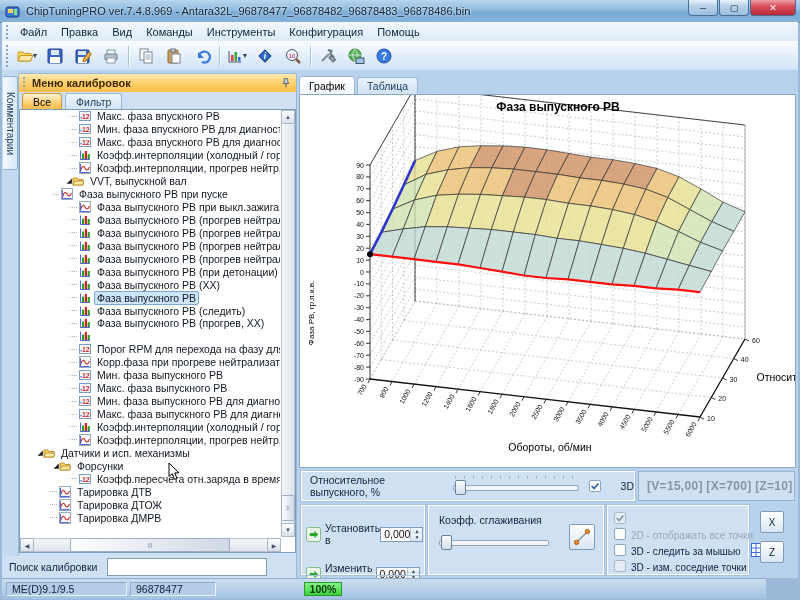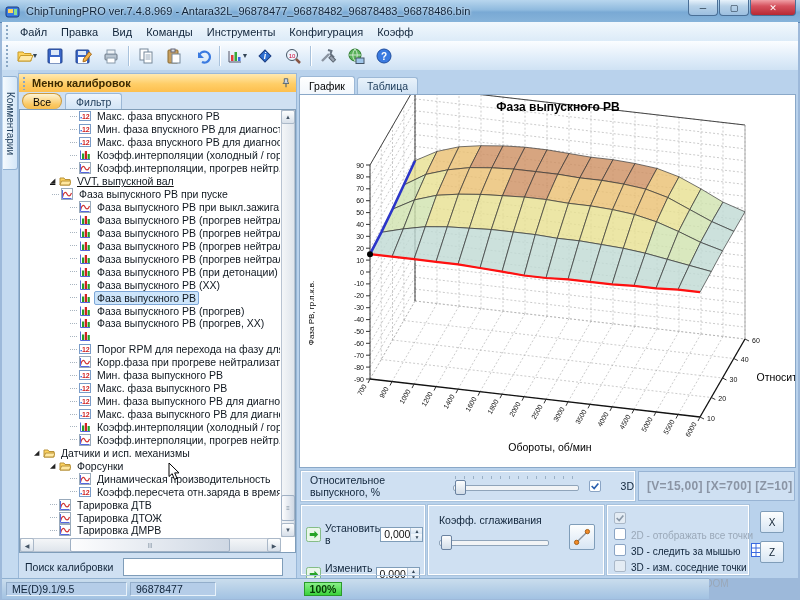--- a/index.html
+++ b/index.html
@@ -43,37 +43,37 @@
   #calib{left:18px;top:73px;width:279px;height:507px;background:#cfe0f2;border:1px solid #9ab8d8;box-sizing:border-box;}
   #calib-header{left:19px;top:74px;width:277px;height:18px;
      background:linear-gradient(#ffe9b0,#ffce67 55%,#fdbf4e);display:flex;align-items:center;
      border-bottom:1px solid #e0a83c;}
   #calib-header .title{font-weight:bold;color:#3c2a00;font-size:11px;margin-left:2px;text-align:center;}
   #calib-header svg{margin-left:auto;margin-right:4px;}
   #calib-tabs{left:19px;top:92px;width:277px;height:17px;display:flex;align-items:flex-end;background:#cfe0f2;}
   .ptab{height:15px;padding:0 10px;display:flex;align-items:center;font-size:10.5px;
      border:1px solid #9cb8d6;border-bottom:none;border-radius:3px 3px 0 0;margin-left:3px;
      background:linear-gradient(#eef5fc,#d3e5f6);color:#1c3a58;}
-  .ptab.active{background:linear-gradient(#fdf4d4,#fbc964 70%,#f7bd4e);border-color:#cf9a3a;color:#000;border-radius:8px;}
+  .ptab.active{background:linear-gradient(#fdf4d4,#fbc964 70%,#f7bd4e);border-color:#cf9a3a;color:#000;}
   #tree-box{left:19px;top:109px;width:277px;height:444px;background:#fff;border:1px solid #7f9db9;box-sizing:border-box;}
   #tree{left:20px;top:110px;width:260px;height:427px;overflow:hidden;background:#fff;}
-  .titem{height:12.95px;display:flex;align-items:center;white-space:nowrap;}
+  .titem{height:12.95px;display:flex;align-items:center;white-space:nowrap;text-align:right;}
   .titem .dash{width:7px;border-top:1px dotted #a8b4c0;margin-right:2px;flex:none;}
   .titem .exp{font-size:7px;color:#222;width:9px;flex:none;}
   .titem svg{flex:none;margin-right:3px;}
   .titem .tlabel{font-size:10.5px;color:#101820;padding:0 2px;border:1px solid transparent;}
   .titem.sel .tlabel{background:#cde5fb;border:1px solid #7da7d8;border-radius:2px;}
   
   .sb{background:linear-gradient(90deg,#f4f6f8,#dfe5ec);border:1px solid #b9c4d2;box-sizing:border-box;}
   .sb.h{background:linear-gradient(#f4f6f8,#dfe5ec);}
   .sbbtn{background:linear-gradient(#fdfefe,#d8e0ea);border:1px solid #aab8c8;border-radius:2px;
      display:flex;align-items:center;justify-content:center;font-size:6px;color:#456;box-sizing:border-box;}
   .sbthumb{background:linear-gradient(90deg,#fdfdfe,#cfd8e4);border:1px solid #9fb0c4;border-radius:2px;
      display:flex;align-items:center;justify-content:center;font-size:6px;color:#789;box-sizing:border-box;}
-  #search-row{left:19px;top:556px;width:277px;height:22px;display:flex;align-items:center;background:#cfe0f2;}
+  #search-row{left:3px;top:556px;width:277px;height:22px;display:flex;align-items:center;background:#cfe0f2;}
   #search-row .lbl{margin-left:6px;font-size:10.5px;color:#10243a;}
   #search-input{margin-left:10px;width:158px;height:16px;background:#fff;border:1px solid #7f9db9;}
   
   #rtabs{left:299px;top:76px;height:18px;display:flex;align-items:flex-end;}
   .rtab{height:16px;padding:0 9px;display:flex;align-items:center;font-size:10.5px;
      border:1px solid #9cb8d6;border-bottom:none;border-radius:3px 3px 0 0;margin-right:2px;
      background:linear-gradient(#e9f2fa,#d0e2f4);color:#1c3a58;}
   .rtab.active{background:linear-gradient(#fff,#f2f7fc);color:#000;height:17px;}
   #chart-box{left:299px;top:94px;width:497px;height:374px;background:#fff;border:1px solid #8aa8c8;box-sizing:border-box;overflow:hidden;}
   
@@ -100,21 +100,21 @@
   .spin .arr span{flex:1;font-size:5px;color:#345;display:flex;align-items:center;justify-content:center;
       background:linear-gradient(#f4f8fc,#d6e4f2);}
   .ctl-lbl{font-size:10.5px;color:#10243a;}
   .optrow{display:flex;align-items:center;height:15px;margin:1px 0;}
   .optrow .olabel{margin-left:5px;font-size:10px;color:#10243a;white-space:nowrap;margin-top:36px;}
   .optrow.disabled .olabel{color:#9aa8b8;}
   .sqbtn{width:22px;height:20px;border:1px solid #7f9db9;border-radius:2px;
       background:linear-gradient(#fdfefe,#d8e6f4);display:flex;align-items:center;justify-content:center;
       font-size:10px;color:#123;box-sizing:border-box;}
   
-  #statusbar{left:2px;top:578px;width:707px;height:20px;background:linear-gradient(#cadded,#a2c2e2);
+  #statusbar{left:2px;top:578px;width:764px;height:20px;background:linear-gradient(#cadded,#a2c2e2);
       display:flex;align-items:center;border-top:1px solid #8fb0d0;}
   .scell{height:14px;border:1px solid #93aecb;border-right-color:#e8f2fa;border-bottom-color:#e8f2fa;
       background:#b5cde8;display:flex;align-items:center;padding:0 5px;font-size:10.5px;color:#0e2238;box-sizing:border-box;}
   #progress{background:linear-gradient(#8af08a,#3ad23a);border:1px solid #2a9a2a;color:#043a04;font-weight:bold;
       width:38px;justify-content:center;}
   #cursor{pointer-events:none;}
 </style>
 </head>
 <body>
 
@@ -133,21 +133,21 @@
 </div>
 
 <div id="menubar" class="abs">
   <span class="grip"></span>
 <span class="menu-item">Файл</span>
     <span class="menu-item">Правка</span>
     <span class="menu-item">Вид</span>
     <span class="menu-item">Команды</span>
     <span class="menu-item">Инструменты</span>
     <span class="menu-item">Конфигурация</span>
-    <span class="menu-item">Коэфф</span>
+    <span class="menu-item">Помощь</span>
   </div>
 
 <div id="toolbar" class="abs">
   <span class="grip"></span>
 <div class="tbtn">
       <svg width="18" height="18" viewBox="0 0 18 18">
         <path d="M2 5h5l1.5 1.5H15V14H2z" fill="#ffd45e" stroke="#c89b2a"></path>
         <path d="M2 14l2.5-5.5H17L14.5 14z" fill="#ffe9a8" stroke="#c89b2a"></path>
       </svg>
       <span class="dd">▼</span>
@@ -301,21 +301,21 @@
     </div>
     <div class="titem" style="padding-left: 50px;">
       <span class="dash"></span>
       <svg width="12" height="12" viewBox="0 0 12 12">
         <rect x="0.5" y="0.5" width="11" height="11" fill="#fff" stroke="#99aabb"></rect>
         <path d="M1.5 9C3 3.5 4.8 3.5 6 6s3 3 4.5-1" fill="none" stroke="#d03333" stroke-width="1.2"></path>
         <path d="M1.5 10.5h9M1.5 10.5V2" stroke="#5566dd" fill="none"></path>
       </svg>
       <span class="tlabel">Коэфф.интерполяции, прогрев нейтр. (холодный</span>
     </div>
-    <div class="titem" style="padding-left: 30px; text-decoration: underline;">
+    <div class="titem" style="padding-left: 43px;">
       <span class="exp">◢</span>
       <svg width="12" height="12" viewBox="0 0 12 12">
         <path d="M1 3h4l1 1.5h5V10H1z" fill="#ffd45e" stroke="#b8923a"></path>
         <path d="M1 10l1.5-4H12L10.5 10z" fill="#ffe8a0" stroke="#b8923a"></path>
       </svg>
       <span class="tlabel">VVT, выпускной вал</span>
     </div>
     <div class="titem" style="padding-left: 32px;">
       <span class="dash"></span>
       <svg width="12" height="12" viewBox="0 0 12 12">
@@ -405,21 +405,21 @@
       <span class="tlabel">Фаза выпускного РВ</span>
     </div>
     <div class="titem" style="padding-left: 50px;">
       <span class="dash"></span>
       <svg width="12" height="12" viewBox="0 0 12 12">
         <path d="M1.5 10.5V1.5M1.5 10.5H11" stroke="#5566dd"></path>
         <rect x="3" y="4.5" width="2.2" height="5.5" fill="#28a028"></rect>
         <rect x="5.8" y="2" width="2.2" height="8" fill="#d02222"></rect>
         <rect x="8.6" y="5" width="2.2" height="5" fill="#28a028"></rect>
       </svg>
-      <span class="tlabel">Фаза выпускного РВ (прогрев)</span>
+      <span class="tlabel">Фаза выпускного РВ (следить)</span>
     </div>
     <div class="titem" style="padding-left: 50px;">
       <span class="dash"></span>
       <svg width="12" height="12" viewBox="0 0 12 12">
         <path d="M1.5 10.5V1.5M1.5 10.5H11" stroke="#5566dd"></path>
         <rect x="3" y="4.5" width="2.2" height="5.5" fill="#28a028"></rect>
         <rect x="5.8" y="2" width="2.2" height="8" fill="#d02222"></rect>
         <rect x="8.6" y="5" width="2.2" height="5" fill="#28a028"></rect>
       </svg>
       <span class="tlabel">Фаза выпускного РВ (прогрев, ХХ)</span>
@@ -514,29 +514,20 @@
       </svg>
       <span class="tlabel">Датчики и исп. механизмы</span>
     </div>
     <div class="titem" style="padding-left: 30px;">
       <span class="exp">◢</span>
       <svg width="12" height="12" viewBox="0 0 12 12">
         <path d="M1 3h4l1 1.5h5V10H1z" fill="#ffd45e" stroke="#b8923a"></path>
         <path d="M1 10l1.5-4H12L10.5 10z" fill="#ffe8a0" stroke="#b8923a"></path>
       </svg>
       <span class="tlabel">Форсунки</span>
-    </div>
-    <div class="titem" style="padding-left: 50px;">
-      <span class="dash"></span>
-      <svg width="12" height="12" viewBox="0 0 12 12">
-        <rect x="0.5" y="0.5" width="11" height="11" fill="#fff" stroke="#99aabb"></rect>
-        <path d="M1.5 9C3 3.5 4.8 3.5 6 6s3 3 4.5-1" fill="none" stroke="#d03333" stroke-width="1.2"></path>
-        <path d="M1.5 10.5h9M1.5 10.5V2" stroke="#5566dd" fill="none"></path>
-      </svg>
-      <span class="tlabel">Динамическая производительность</span>
     </div>
     <div class="titem" style="padding-left: 50px;">
       <span class="dash"></span>
       <svg width="12" height="12" viewBox="0 0 12 12">
         <rect x="0.5" y="1.5" width="11" height="9" fill="#fff" stroke="#7a9cc8"></rect>
         <text x="6.8" y="8.8" font-size="7" text-anchor="middle" fill="#d02222" font-weight="bold">12</text>
         <rect x="1.5" y="7" width="1.4" height="1.4" fill="#3a6ae0"></rect>
       </svg>
       <span class="tlabel">Коэфф.пересчета отн.заряда в время впрыска</span>
     </div>

